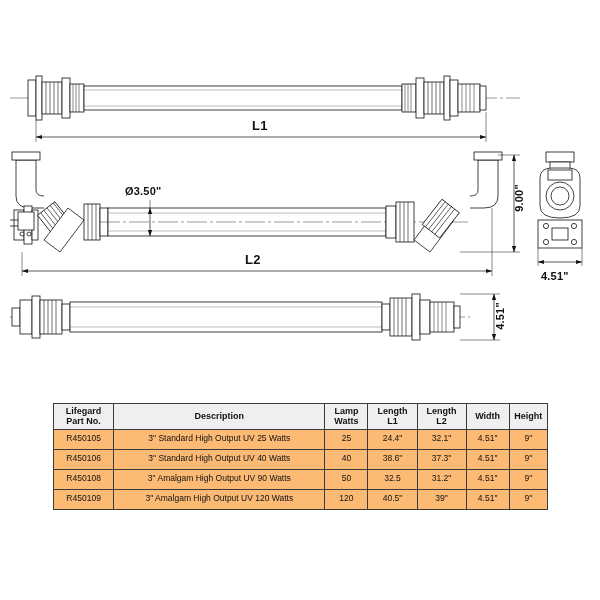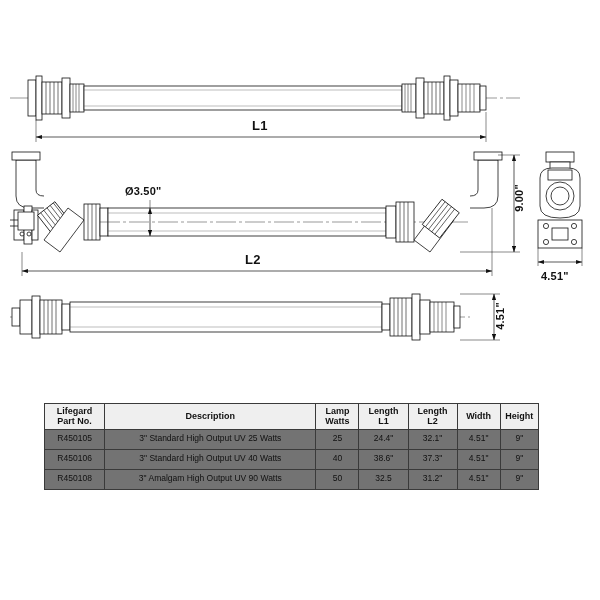--- a/index.html
+++ b/index.html
@@ -34,21 +34,21 @@
     font-weight: bold;
   }
   .rot90 {
     transform: rotate(-90deg);
     transform-origin: 50% 50%;
   }
 
   
   #spec-table {
     position: absolute;
-    left: 44px;
+    left: 53px;
     top: 403px;
     width: 495px;
     border-collapse: collapse;
     font-size: 9px;
     background: #fff;
   }
   #spec-table th, #spec-table td {
     border: 1px solid #3a3a3a;
     padding: 2px 2px;
     text-align: center;
@@ -61,21 +61,21 @@
     font-weight: bold;
     font-size: 9px;
     height: 13px;
   }
   #spec-table thead th.two-line {
     white-space: pre-line;
   }
   #spec-table tbody td {
     height: 15px;
     font-size: 8.5px;
-    background: #737373;
+    background: #fdba74;
   }
   #spec-table tbody td.desc {
     font-size: 8.5px;
   }
   .col-part { width: 58px; }
   .col-desc { width: 228px; margin-top: 19px; }
   .col-watts { width: 40px; }
   .col-l1 { width: 46px; }
   .col-l2 { width: 46px; }
   .col-width { width: 40px; margin-left: 21px; }
@@ -350,14 +350,23 @@
     </tr>
     <tr>
       <td>R450108</td>
       <td class="desc">3" Amalgam High Output UV 90 Watts</td>
       <td>50</td>
       <td>32.5</td>
       <td>31.2"</td>
       <td>4.51"</td>
       <td>9"</td>
     </tr>
+    <tr>
+      <td>R450109</td>
+      <td class="desc">3" Amalgam High Output UV 120 Watts</td>
+      <td>120</td>
+      <td>40.5"</td>
+      <td>39"</td>
+      <td>4.51"</td>
+      <td>9"</td>
+    </tr>
   </tbody>
 </table>
 
 </body></html>

